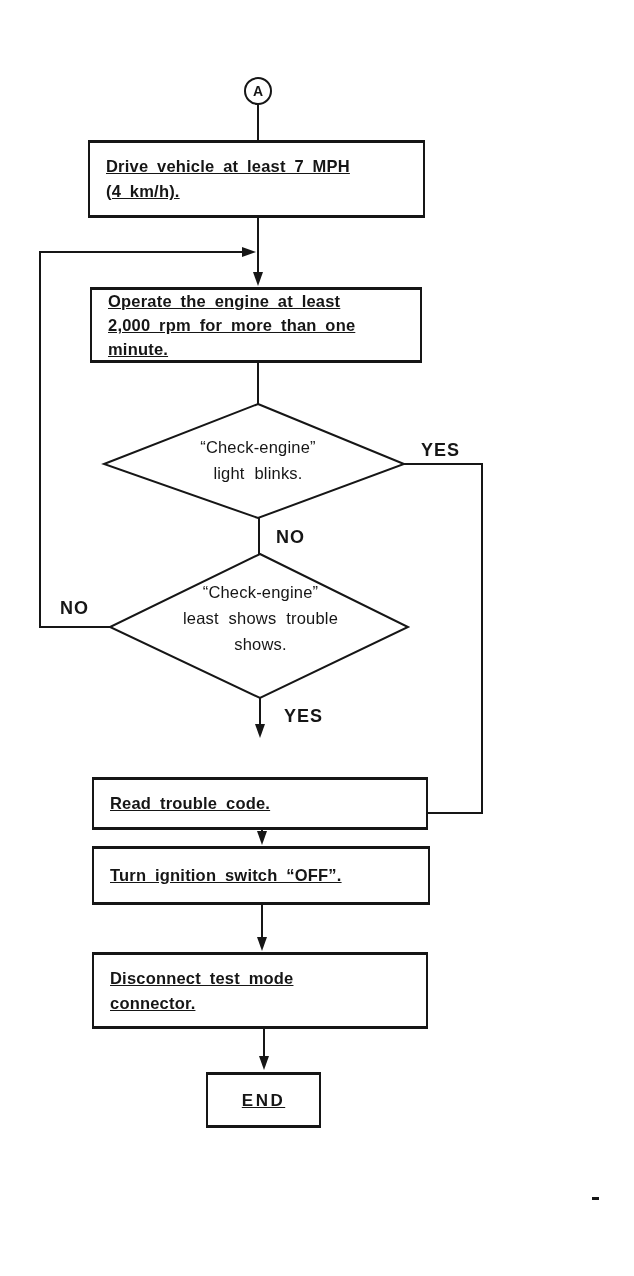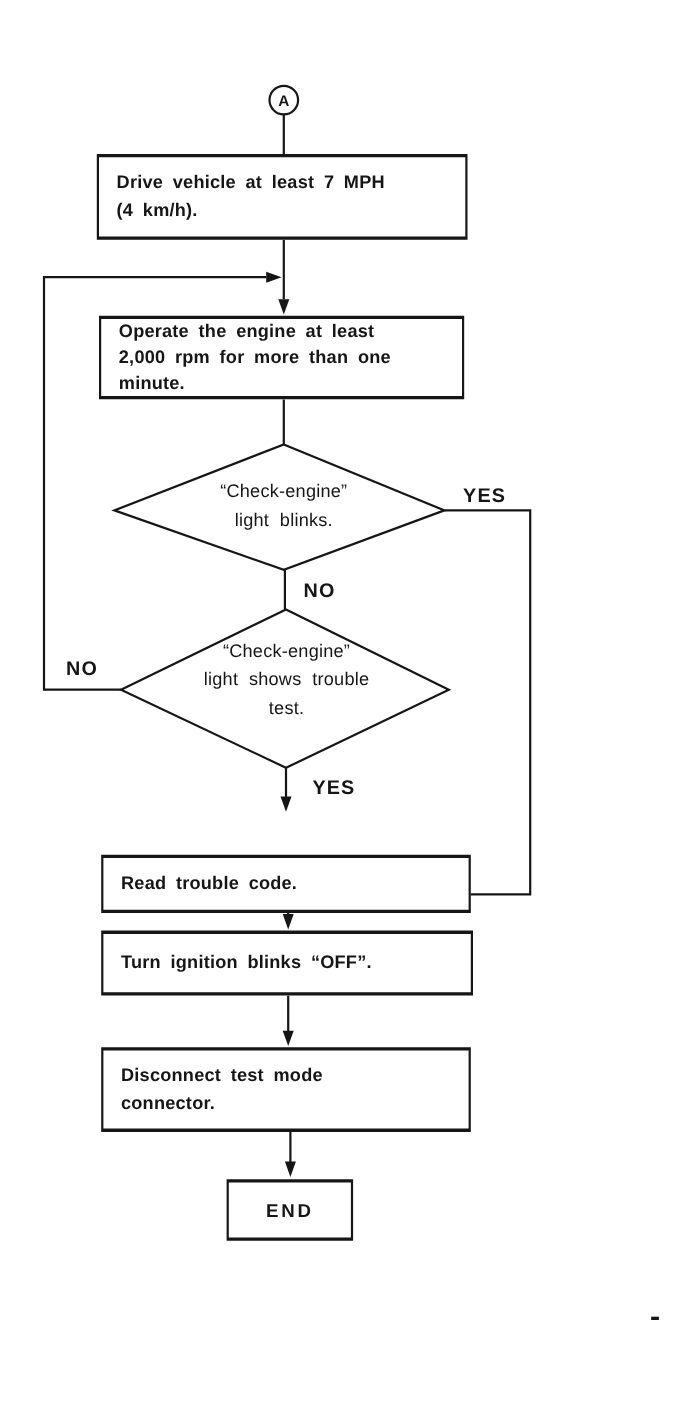--- a/index.html
+++ b/index.html
@@ -22,20 +22,21 @@
     background: #ffffff;
     display: flex;
     flex-direction: column;
     justify-content: center;
     padding: 6px 16px;
     font-weight: bold;
     font-size: 16.5px;
     line-height: 25px;
     letter-spacing: 0.2px;
     word-spacing: 4px;
+    text-decoration: underline;
   }
   .box .tline { white-space: nowrap; }
   .dtext {
     position: absolute;
     text-align: center;
     font-weight: normal;
     font-size: 16.5px;
     line-height: 26px;
     letter-spacing: 0.2px;
     word-spacing: 5px;
@@ -131,33 +132,33 @@
   <div class="dtext" style="left:128px; top:434px; width:260px;">
     <div>“Check-engine”</div>
     <div>light blinks.</div>
   </div>
 
   <div class="elabel" style="left:421px; top:440px;">YES</div>
   <div class="elabel" style="left:276px; top:527px;">NO</div>
 
   <div class="dtext" style="left:118px; top:579px; width:285px;">
     <div>“Check-engine”</div>
-    <div>light shows trouble</div>
-    <div>test.</div>
+    <div>least shows trouble</div>
+    <div>shows.</div>
   </div>
 
   <div class="elabel" style="left:60px; top:598px;">NO</div>
   <div class="elabel" style="left:284px; top:706px;">YES</div>
 
   <div class="box" style="left:92px; top:777px; width:336px; height:53px;">
     <div class="tline">Read trouble code.</div>
   </div>
 
   <div class="box" style="left:92px; top:846px; width:338px; height:59px;">
-    <div class="tline">Turn ignition blinks “OFF”.</div>
+    <div class="tline">Turn ignition switch “OFF”.</div>
   </div>
 
   <div class="box" style="left:92px; top:952px; width:336px; height:77px;">
     <div class="tline">Disconnect test mode</div>
     <div class="tline">connector.</div>
   </div>
 
   <div class="box end-box" style="left:206px; top:1072px; width:115px; height:56px;">
     <div class="tline">END</div>
   </div>

